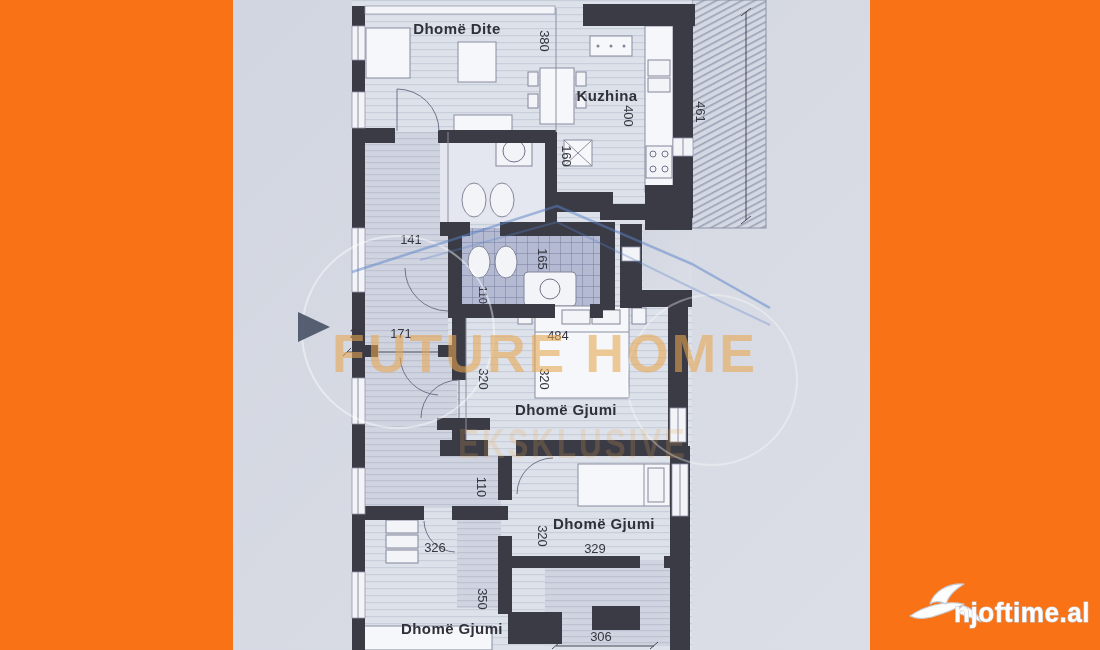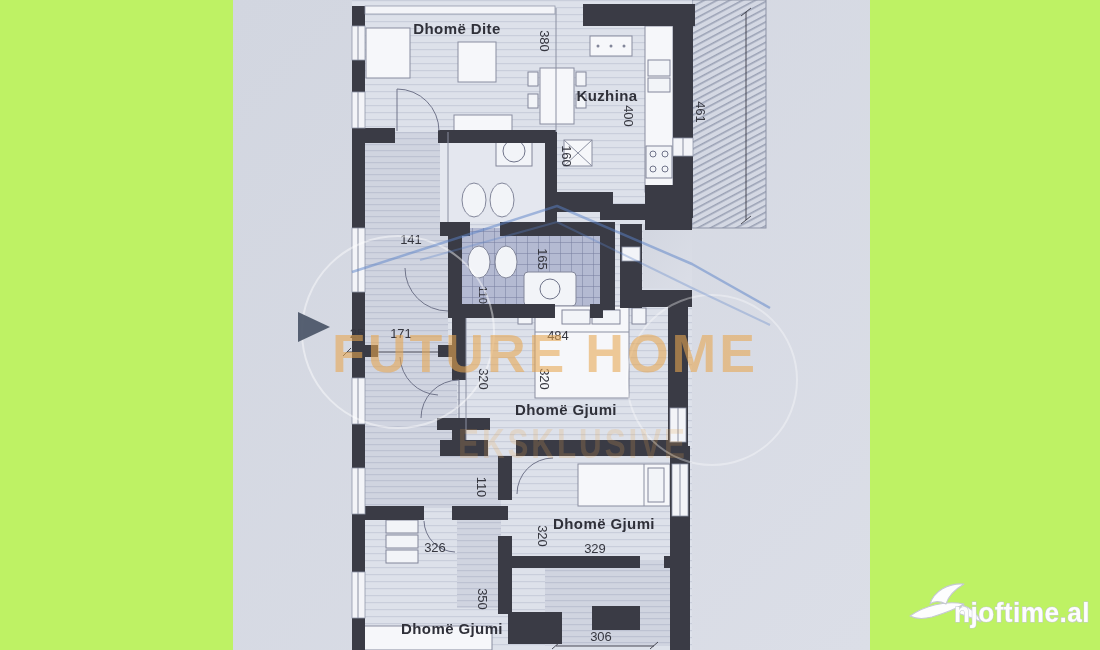--- a/index.html
+++ b/index.html
@@ -1,16 +1,16 @@
 <!DOCTYPE html>
 <html><head>
 <meta charset="utf-8">
 <style>
   html,body{margin:0;padding:0;background:#ffffff;}
-  .canvas{position:relative;width:1100px;height:650px;background:#bef264;overflow:hidden;
+  .canvas{position:relative;width:1100px;height:650px;background:#f97316;overflow:hidden;
           font-family:"Liberation Sans", sans-serif;}
   svg{display:block;}
   .dim{font:13px "Liberation Sans", sans-serif;fill:#35363f;text-anchor:middle;}
   .dim-sm{font-size:11px;}
   .room-label{font:bold 15px "Liberation Sans", sans-serif;fill:#2f3039;text-anchor:middle;letter-spacing:.4px;}
   .wm-main{font:bold 54px "Liberation Sans", sans-serif;fill:#e8a750;opacity:.58;text-anchor:middle;letter-spacing:3px;}
   .wm-sub{font:bold 42px "Liberation Sans", sans-serif;fill:#e8a750;opacity:.20;text-anchor:middle;letter-spacing:4px;}
   .logo-text{font:bold 28px "Liberation Sans", sans-serif;fill:#fdfdfe;stroke:#c5c9d2;stroke-width:1.1px;
              paint-order:stroke;letter-spacing:.5px;}
   .wall{fill:#3a3b45;}

